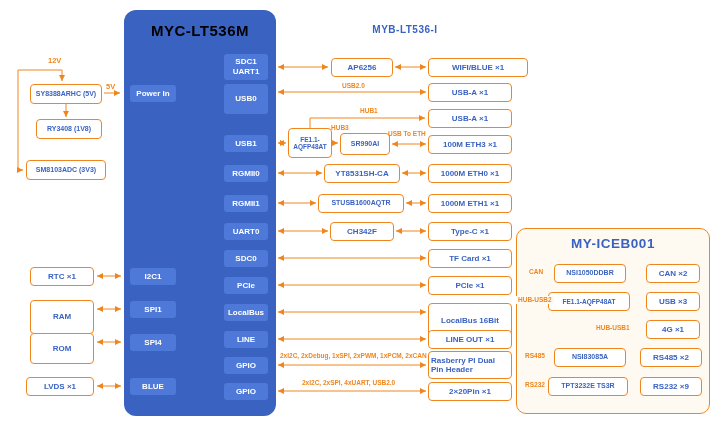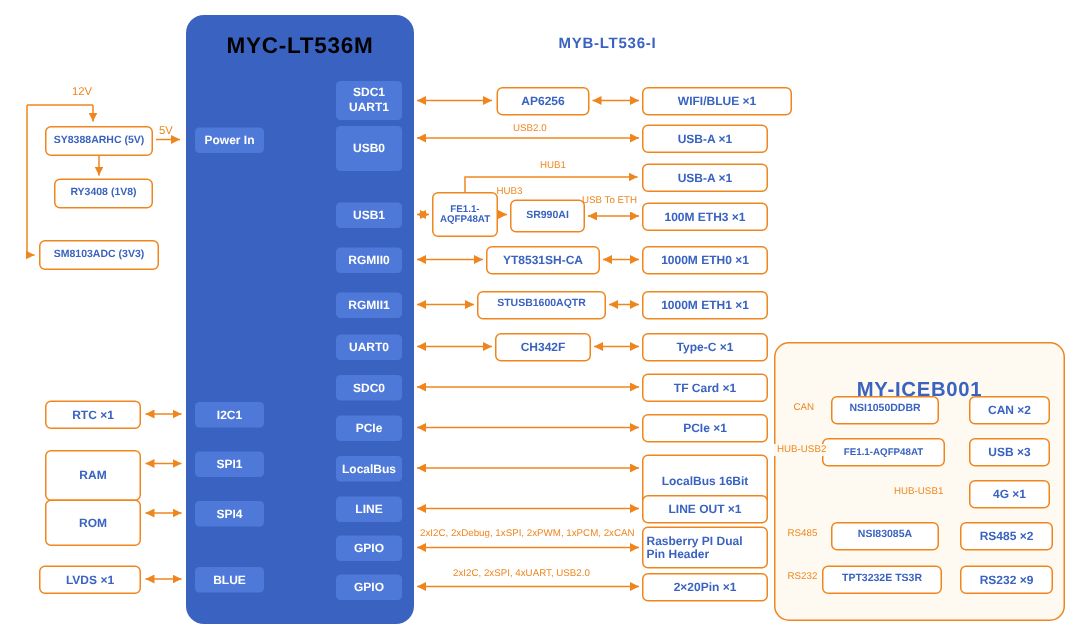--- a/index.html
+++ b/index.html
@@ -29,21 +29,21 @@
   .module { position:absolute; background:var(--blue); border-radius:12px; }
   .panel {
     position:absolute; box-sizing:border-box;
     background:var(--panelBg); border:1px solid var(--orange); border-radius:10px;
   }
   .t-white { position:absolute; color:#000000; font-weight:bold; font-size:15px; text-align:center; letter-spacing:.5px; }
   .t-blue  { position:absolute; color:var(--textBlue); font-weight:bold; font-size:10px; text-align:center; letter-spacing:.5px; }
   .t-blue.md { font-size:13.5px; }
   .lbl {
     position:absolute; color:var(--orange);
-    font-size:6.5px; font-weight:normal; white-space:nowrap; line-height:1.25;
+    font-size:6.5px; font-weight:bold; white-space:nowrap; line-height:1.25;
   }
   .lbl.big { font-size:7.5px; }
   .lbl.mask { background:var(--panelBg); padding:0 2px; }
 </style>
 </head>
 <body>
 
 <svg class="wires" width="717" height="426" viewBox="0 0 717 426">
   <defs>
     <marker id="mE" markerWidth="7" markerHeight="7" refX="6" refY="3" orient="auto" markerUnits="userSpaceOnUse">
@@ -158,21 +158,21 @@
 <div class="ob" style="left:428px;top:382px;width:84px;height:19px">2×20Pin ×1</div>
 
 <span class="lbl" style="left:342px;top:82px">USB2.0</span>
 <span class="lbl" style="left:360px;top:107px">HUB1</span>
 <span class="lbl" style="left:331px;top:124px">HUB3</span>
 <span class="lbl" style="left:388px;top:130px">USB To ETH</span>
 <span class="lbl" style="left:280px;top:352px">2xI2C, 2xDebug, 1xSPI, 2xPWM, 1xPCM, 2xCAN</span>
 <span class="lbl" style="left:302px;top:379px">2xI2C, 2xSPI, 4xUART, USB2.0</span>
 
 <div class="panel" style="left:516px;top:228px;width:194px;height:186px"></div>
-<div class="t-blue md" style="left:516px;top:252px;width:194px">MY-ICEB001</div>
+<div class="t-blue md" style="left:516px;top:236px;width:194px">MY-ICEB001</div>
 
 <div class="ob xs" style="left:554px;top:264px;width:72px;height:19px">NSI1050DDBR</div>
 <div class="ob sm" style="left:548px;top:292px;width:82px;height:19px">FE1.1-AQFP48AT</div>
 <div class="ob xs" style="left:554px;top:348px;width:72px;height:19px">NSI83085A</div>
 <div class="ob xs" style="left:548px;top:377px;width:80px;height:19px">TPT3232E TS3R</div>
 
 <div class="ob" style="left:646px;top:264px;width:54px;height:19px">CAN ×2</div>
 <div class="ob" style="left:646px;top:292px;width:54px;height:19px">USB ×3</div>
 <div class="ob" style="left:646px;top:320px;width:54px;height:19px">4G ×1</div>
 <div class="ob" style="left:640px;top:348px;width:62px;height:19px">RS485 ×2</div>

